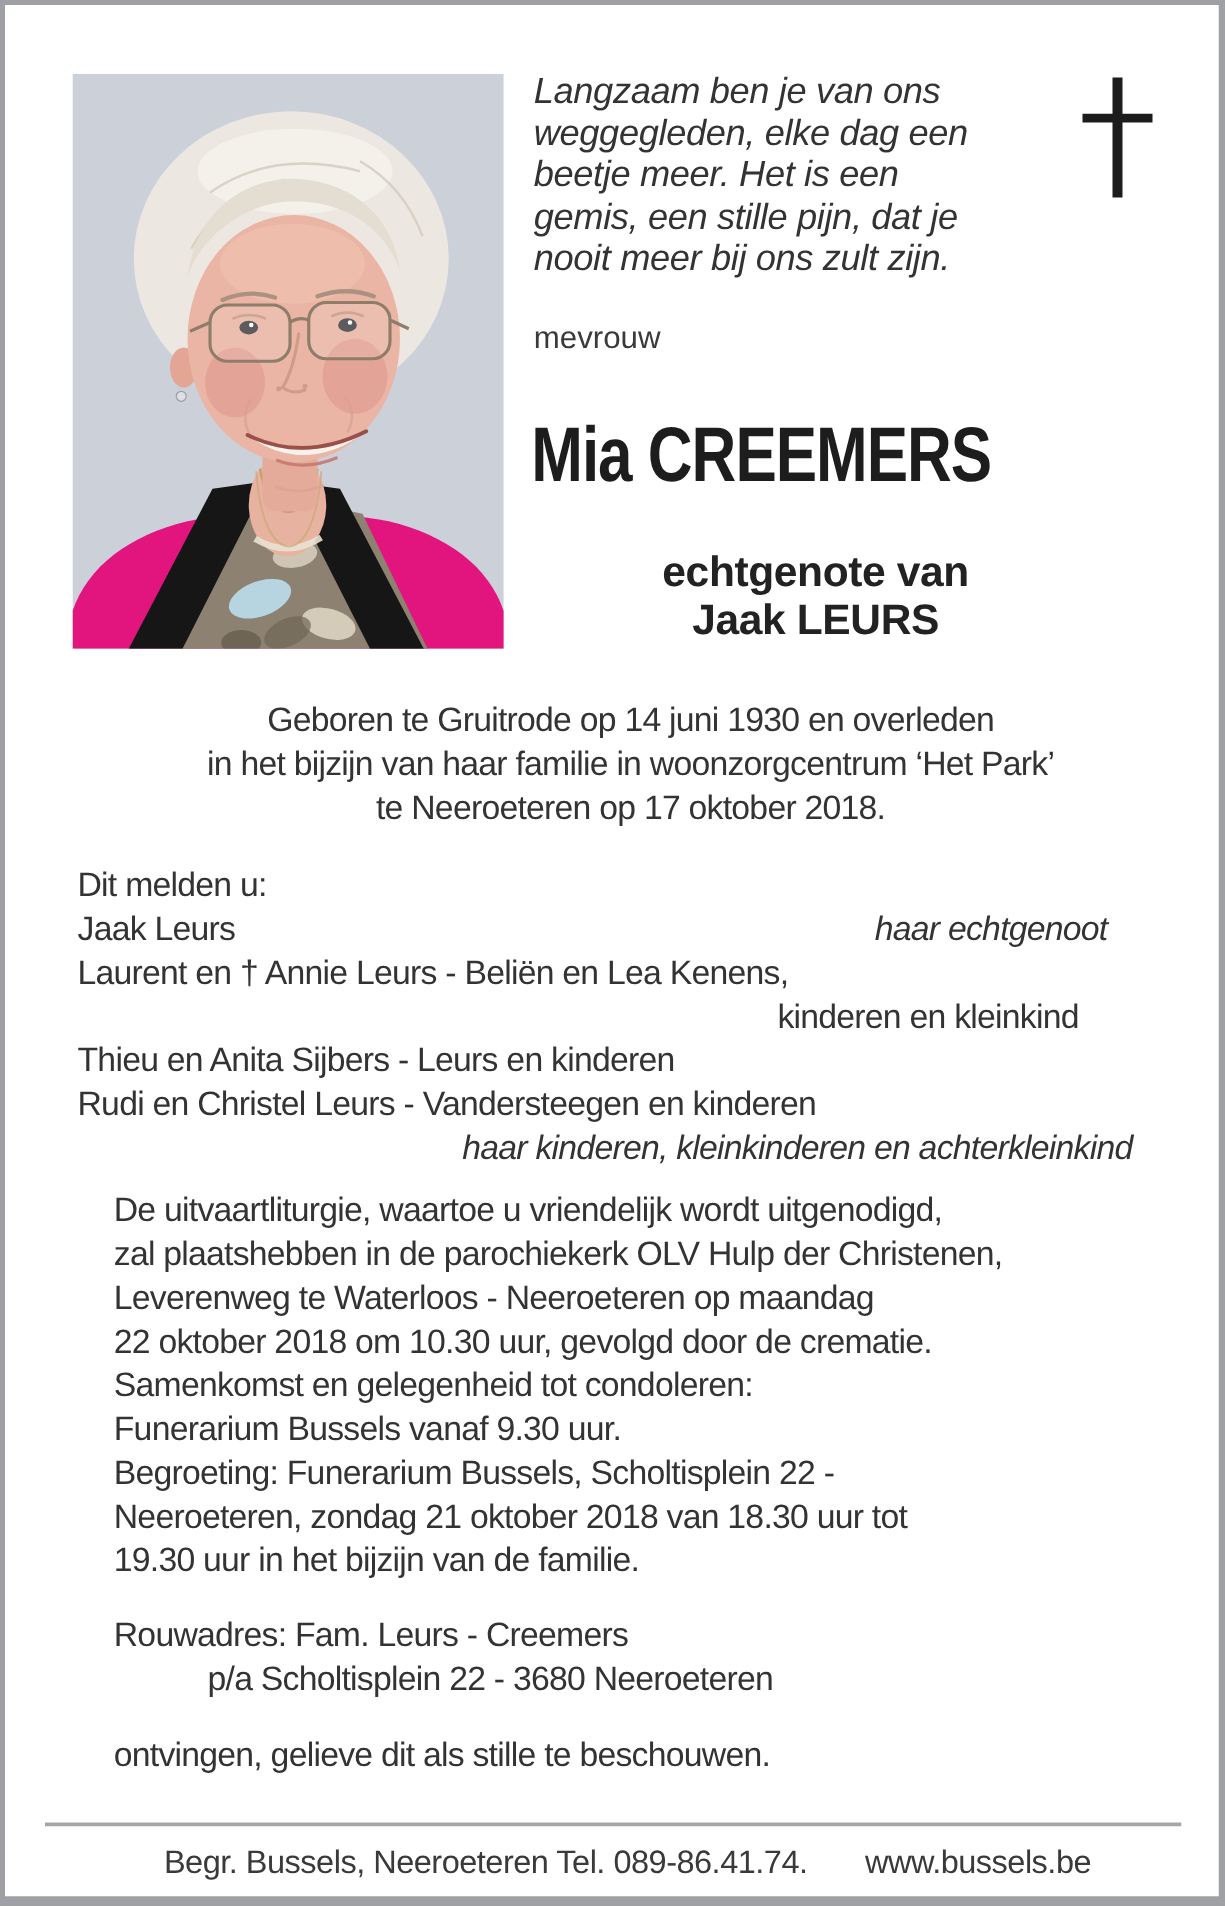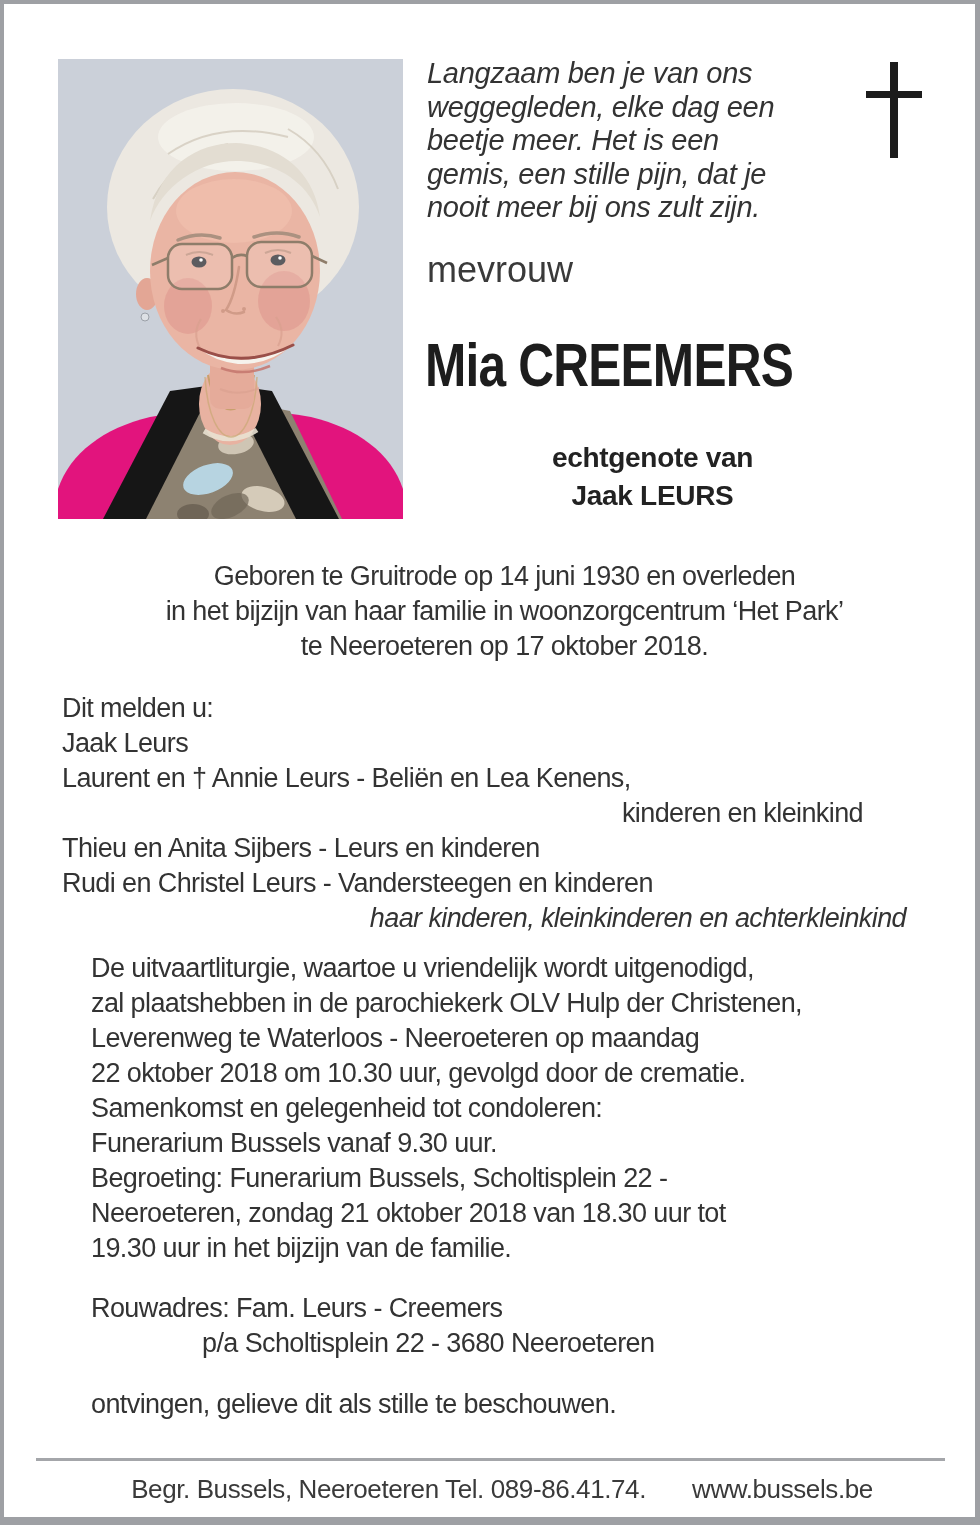--- a/index.html
+++ b/index.html
@@ -20,47 +20,47 @@
   
   .quote{position:absolute;left:427px;top:57px;font-size:29px;line-height:33.5px;
          font-style:italic;color:#333;letter-spacing:-0.3px;}
   .quote div{white-space:nowrap;}
 
   
   .cross{position:absolute;left:866px;top:62px;width:56px;height:96px;}
   .cross .v{position:absolute;left:24px;top:0;width:8px;height:96px;background:#1c1c1c;}
   .cross .h{position:absolute;left:0;top:29px;width:56px;height:7px;background:#1c1c1c;}
 
-  .salutation{position:absolute;left:427px;top:250px;font-size:36px;line-height:40px;color:#3a3a3a;}
+  .salutation{position:absolute;left:427px;top:250px;font-size:25px;line-height:40px;color:#3a3a3a;}
 
   .name{position:absolute;left:425px;top:332px;margin:0;font-size:62px;line-height:66px;
         font-weight:bold;color:#1d1d1d;letter-spacing:-1px;transform:scaleX(0.8);
         transform-origin:left top;white-space:nowrap;}
 
   .relation{position:absolute;left:425px;top:439px;width:455px;text-align:center;
-            font-size:28px;line-height:38px;font-weight:bold;color:#222;letter-spacing:-0.3px;}
+            font-size:34px;line-height:38px;font-weight:bold;color:#222;letter-spacing:-0.3px;}
 
   .body-text{font-size:27px;line-height:35px;color:#333;letter-spacing:-0.6px;}
   .body-text div{white-space:nowrap;padding-left:29px;}
 
   .birthdeath{position:absolute;left:0;top:559px;width:980px;text-align:center;}
 
   .family{position:absolute;left:62px;top:691px;width:846px;}
   .fam-row{position:relative;height:35px;}
   .fam-row .fl{position:absolute;left:0;top:0;white-space:nowrap;}
   .fam-row .fr{position:absolute;right:0;top:0;white-space:nowrap;}
   .fam-row .it{font-style:italic;}
   .fam-row .mr22{right:22px;}
   .fam-row .mr45{right:45px;}
   .fam-row .mr2{right:2px;}
 
   .funeral{position:absolute;left:62px;top:951px;}
 
   .address{position:absolute;left:62px;top:1291px;}
-  .address .indent{margin-left:111px;}
+  .address .indent{margin-left:75px;}
 
   .notice{position:absolute;left:62px;top:1387px;}
 
   .rule{position:absolute;left:36px;top:1458px;width:909px;height:3px;background:#a4a6aa;}
 
   .footer{position:absolute;left:0;top:1474px;width:980px;display:flex;justify-content:center;
           gap:46px;font-size:26px;line-height:30px;color:#3a3a3a;letter-spacing:-0.4px;padding-left:12px;}
   .footer span{white-space:nowrap;}
 </style>
 </head>
@@ -187,20 +187,21 @@
     <div>in het bijzijn van haar familie in woonzorgcentrum ‘Het Park’</div>
     <div>te Neeroeteren op 17 oktober 2018.</div>
   </div>
 
   <div class="family body-text">
     <div class="fam-row">
       <span class="fl">Dit melden u:</span>
     </div>
     <div class="fam-row">
       <span class="fl">Jaak Leurs</span>
+      <span class="fr it mr22">haar echtgenoot</span>
     </div>
     <div class="fam-row">
       <span class="fl">Laurent en † Annie Leurs - Beliën en Lea Kenens,</span>
     </div>
     <div class="fam-row">
       <span class="fr mr45">kinderen en kleinkind</span>
     </div>
     <div class="fam-row">
       <span class="fl">Thieu en Anita Sijbers - Leurs en kinderen</span>
     </div>

